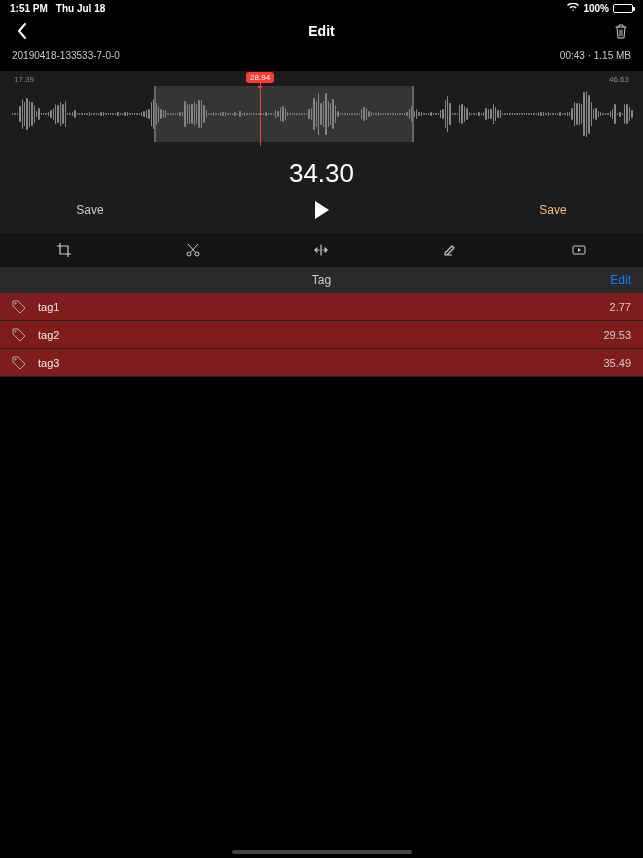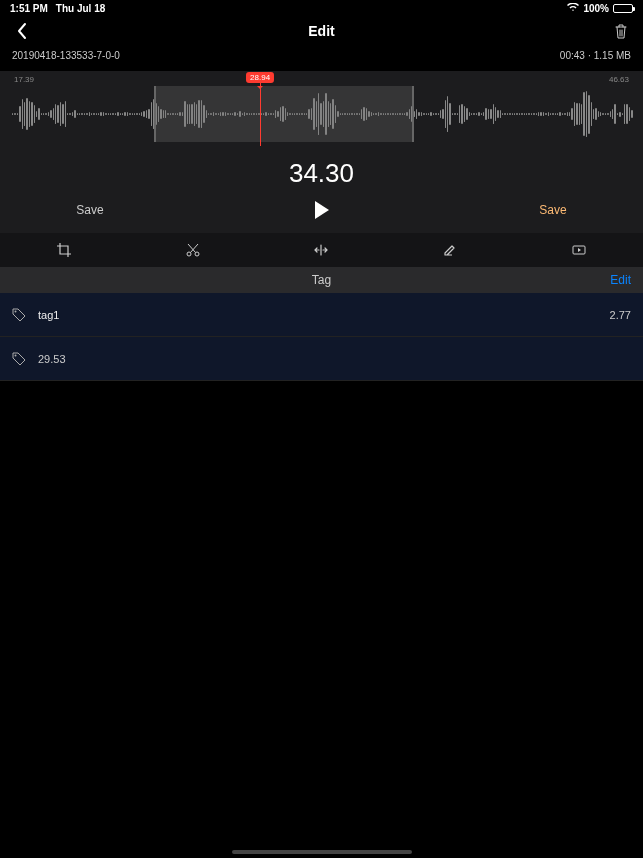--- a/index.html
+++ b/index.html
@@ -99,25 +99,25 @@
     .tag-header {
       height: 26px;
       background:#2a2a2c;
       display:flex; align-items:center; justify-content:center;
       position:relative;
       font-size:12px; color:#ccc;
     }
     .tag-edit { position:absolute; right:12px; color:#0a84ff; font-size:12px; cursor:pointer;}
     
     .tag-row {
-      height: 44px;
+      height: 28px;
       display:flex; align-items:center;
       padding: 0 12px;
       border-bottom: 0.5px solid #222;
-      background:#0f172a;
+      background:#7f1d1d;
     }
     .tag-row .tag-icon { width:14px; height:14px; margin-right:12px; }
     .tag-row .tag-name { flex:1; font-size:11px; color:#eee;}
     .tag-row .tag-time { font-size:11px; color:#ccc;}
     
     .home-ind { position:absolute; bottom:4px; left:50%; transform:translateX(-50%); width:180px; height:4px; background:#444; border-radius:2px;}
   </style>
 </head>
 <body>
 
@@ -484,17 +484,26 @@
           <circle cx="3.5" cy="3.5" r="1" fill="#aaa"></circle>
         </svg></span>
       <span class="tag-name">tag1</span>
       <span class="tag-time">2.77</span>
     </div>
     <div class="tag-row">
       <span class="tag-icon"><svg width="14" height="14" viewBox="0 0 14 14">
           <path d="M1 6 V1 h5 l7 7 -5 5 z" stroke="#aaa" stroke-width="1" fill="none" stroke-linejoin="round"></path>
           <circle cx="3.5" cy="3.5" r="1" fill="#aaa"></circle>
         </svg></span>
+      <span class="tag-name">tag2</span>
       <span class="tag-time">29.53</span>
     </div>
+    <div class="tag-row">
+      <span class="tag-icon"><svg width="14" height="14" viewBox="0 0 14 14">
+          <path d="M1 6 V1 h5 l7 7 -5 5 z" stroke="#aaa" stroke-width="1" fill="none" stroke-linejoin="round"></path>
+          <circle cx="3.5" cy="3.5" r="1" fill="#aaa"></circle>
+        </svg></span>
+      <span class="tag-name">tag3</span>
+      <span class="tag-time">35.49</span>
+    </div>
   </div>
 
 <div class="home-ind"></div>
 
 </body></html>

